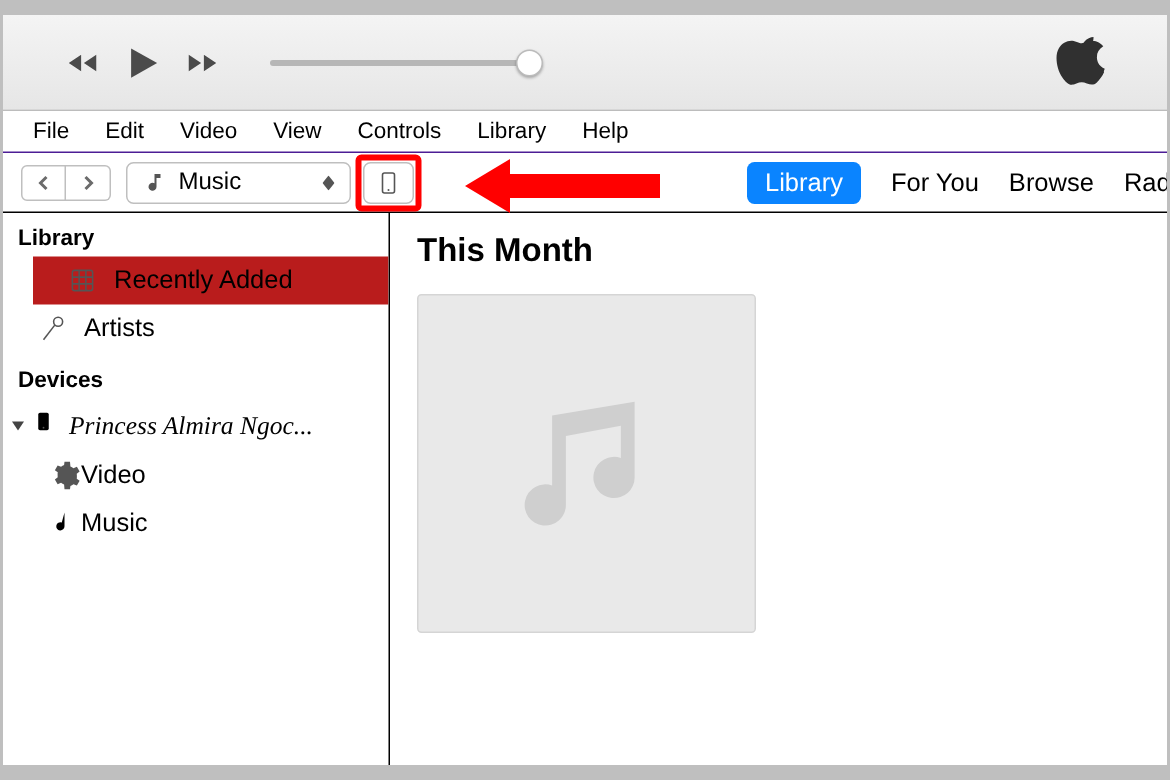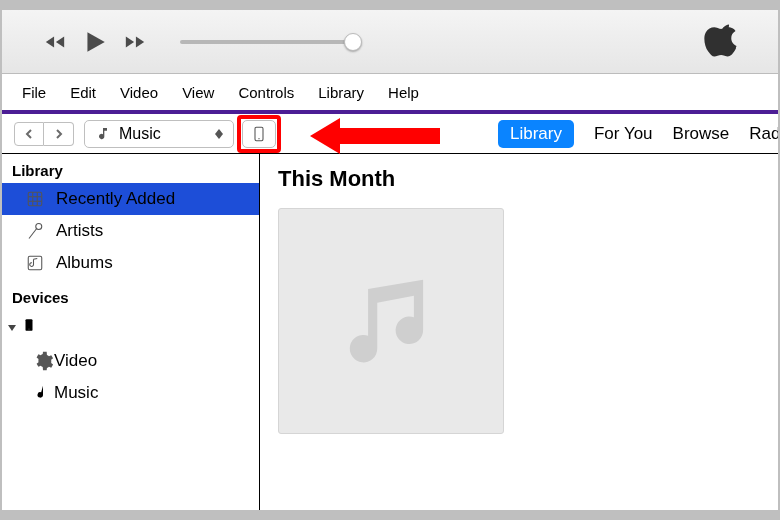--- a/index.html
+++ b/index.html
@@ -42,22 +42,22 @@
     position:absolute; right:-2px; top:50%; transform:translateY(-50%);
     width:18px; height:18px; border-radius:50%;
     background:#fff; border:1px solid #bbb;
     box-shadow:0 1px 2px rgba(0,0,0,.3);
   }
   .apple-logo { position:absolute; right:40px; top:50%; transform:translateY(-50%); }
   .apple-logo svg { width:34px; height:40px; fill:#303030; }
 
   
   .menu-bar {
-    height: 40px;
-    border-bottom: 4px solid #4c1d95;
+    height: 28px;
+    border-bottom: 1px solid #4c1d95;
     display:flex; align-items:center;
     padding: 0 10px;
     gap: 4px;
     font-size: 15px;
   }
   .menu-item { padding: 2px 10px; cursor:pointer; }
 
   
   .toolbar {
     height: 40px;
@@ -142,21 +142,21 @@
     padding:4px 10px 4px 10px;
     font-size:15px;
   }
   .sb-item {
     display:flex; align-items:center;
     gap:10px;
     padding:6px 10px 6px 22px;
     font-size:17px;
     cursor:pointer;
   }
-  .sb-item.selected { background:#1d4ed8; }
+  .sb-item.selected { background:#b91c1c;margin-left:20px; }
   .sb-item .ic { width:22px; height:20px; display:flex; align-items:center; justify-content:center; }
   .sb-item .ic svg { width:20px; height:18px; fill:none; stroke:#555; stroke-width:1.4; }
   .sb-device-row {
     display:flex; align-items:center; gap:6px;
     padding:6px 10px 6px 6px;
     font-size:17px;
     font-style: italic;
     font-family: "Times New Roman", Georgia, serif;
     cursor:pointer;
   }
@@ -301,43 +301,34 @@
     <div class="sb-item">
       <span class="ic">
         <svg viewBox="0 0 24 24">
             <circle cx="17" cy="6" r="4"></circle>
             <line x1="14" y1="9" x2="4" y2="22"></line>
           </svg>
       </span>
       <span>Artists</span>
     </div>
 
-    <div class="sb-item">
-      <span class="ic">
-        <svg viewBox="0 0 24 24">
-            <rect x="3" y="3" width="18" height="18" rx="2"></rect>
-            <path d="M10 7v7a2.5 2.5 0 1 1-2-2.4"></path>
-            <line x1="10" y1="7" x2="15" y2="6"></line>
-          </svg>
-      </span>
-      <span>Albums</span>
-    </div>
 
 
 
     <div class="sb-head" style="margin-top:6px;">Devices</div>
 
     <div class="sb-device-row">
       <span class="tri"></span>
       <span class="ic" style="width:18px;">
         <svg viewBox="0 0 24 24" width="14" height="18">
             <rect x="6" y="2" width="12" height="20" rx="2"></rect>
             <circle cx="12" cy="19" r="1" fill="#555"></circle>
           </svg>
       </span>
+      <span>Princess Almira Ngoc...</span>
     </div>
 
     <div class="sb-sub">
       <span class="ic">
         <svg viewBox="0 0 24 24" fill="#555" stroke="none">
             <path d="M12 8a4 4 0 1 0 0 8 4 4 0 0 0 0-8zm9 4a8.9 8.9 0 0 0-.1-1.3l2.1-1.6-2-3.4-2.5 1a9 9 0 0 0-2.2-1.3L16 2h-4l-.3 2.4a9 9 0 0 0-2.2 1.3l-2.5-1-2 3.4 2.1 1.6A8.9 8.9 0 0 0 7 12c0 .4 0 .9.1 1.3L5 14.9l2 3.4 2.5-1c.7.5 1.4 1 2.2 1.3L12 22h4l.3-2.4c.8-.3 1.5-.8 2.2-1.3l2.5 1 2-3.4-2.1-1.6c.1-.4.1-.9.1-1.3z"></path>
           </svg>
       </span>
       <span>Video</span>
     </div>

